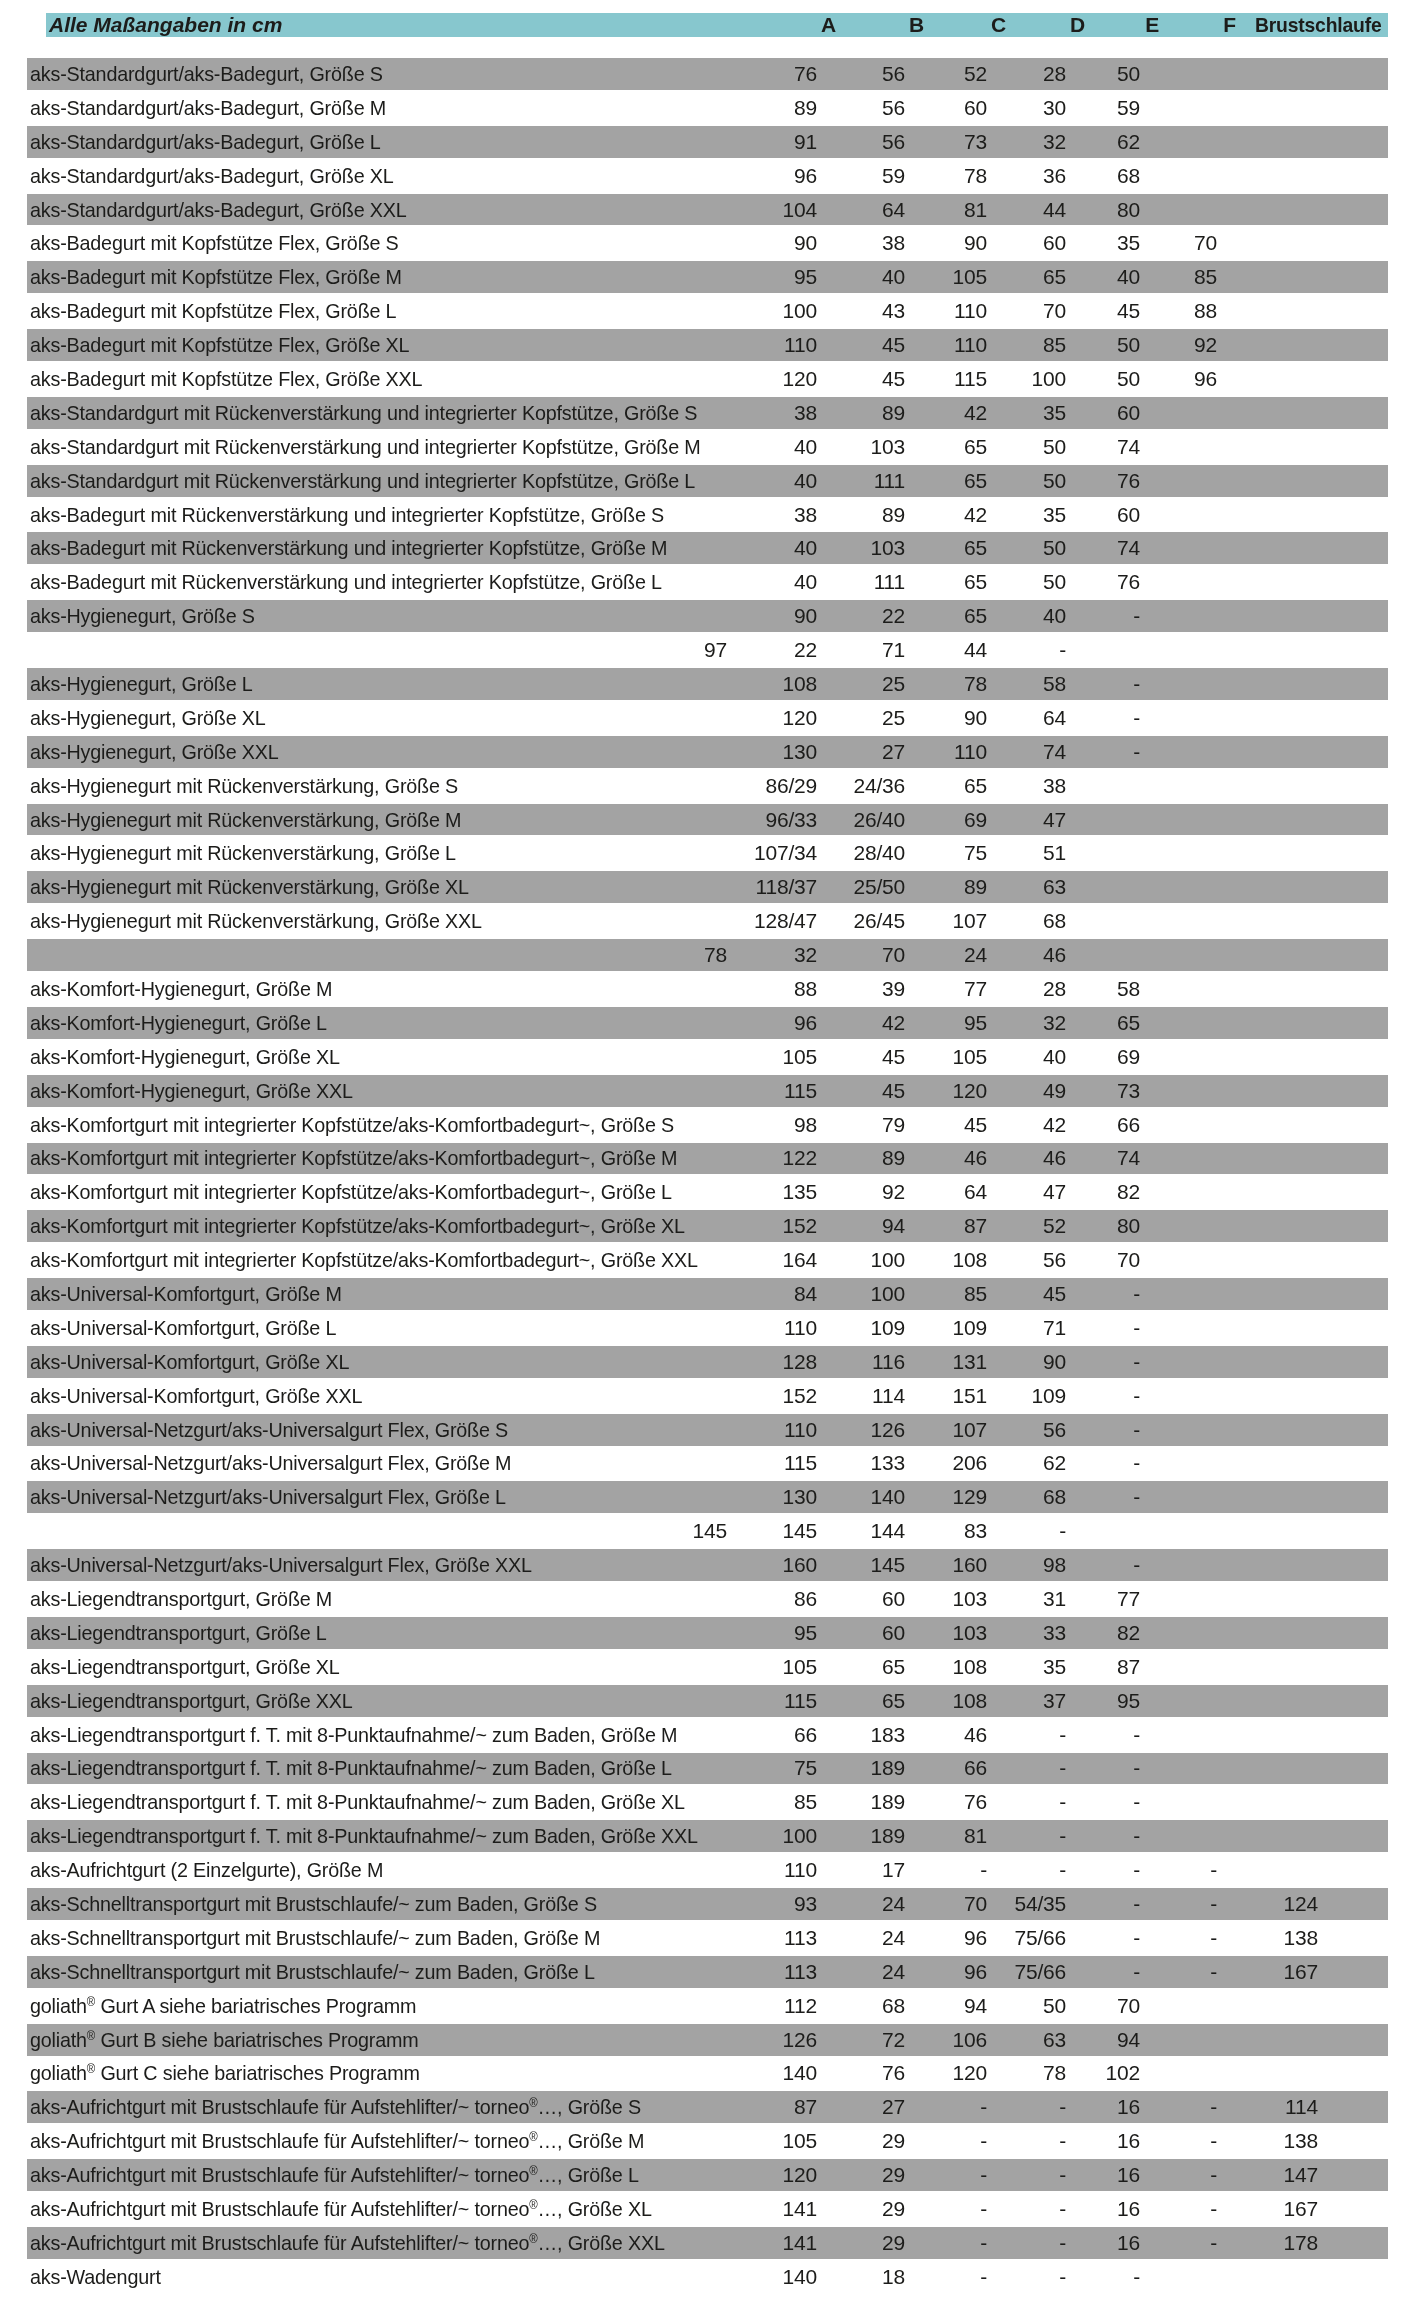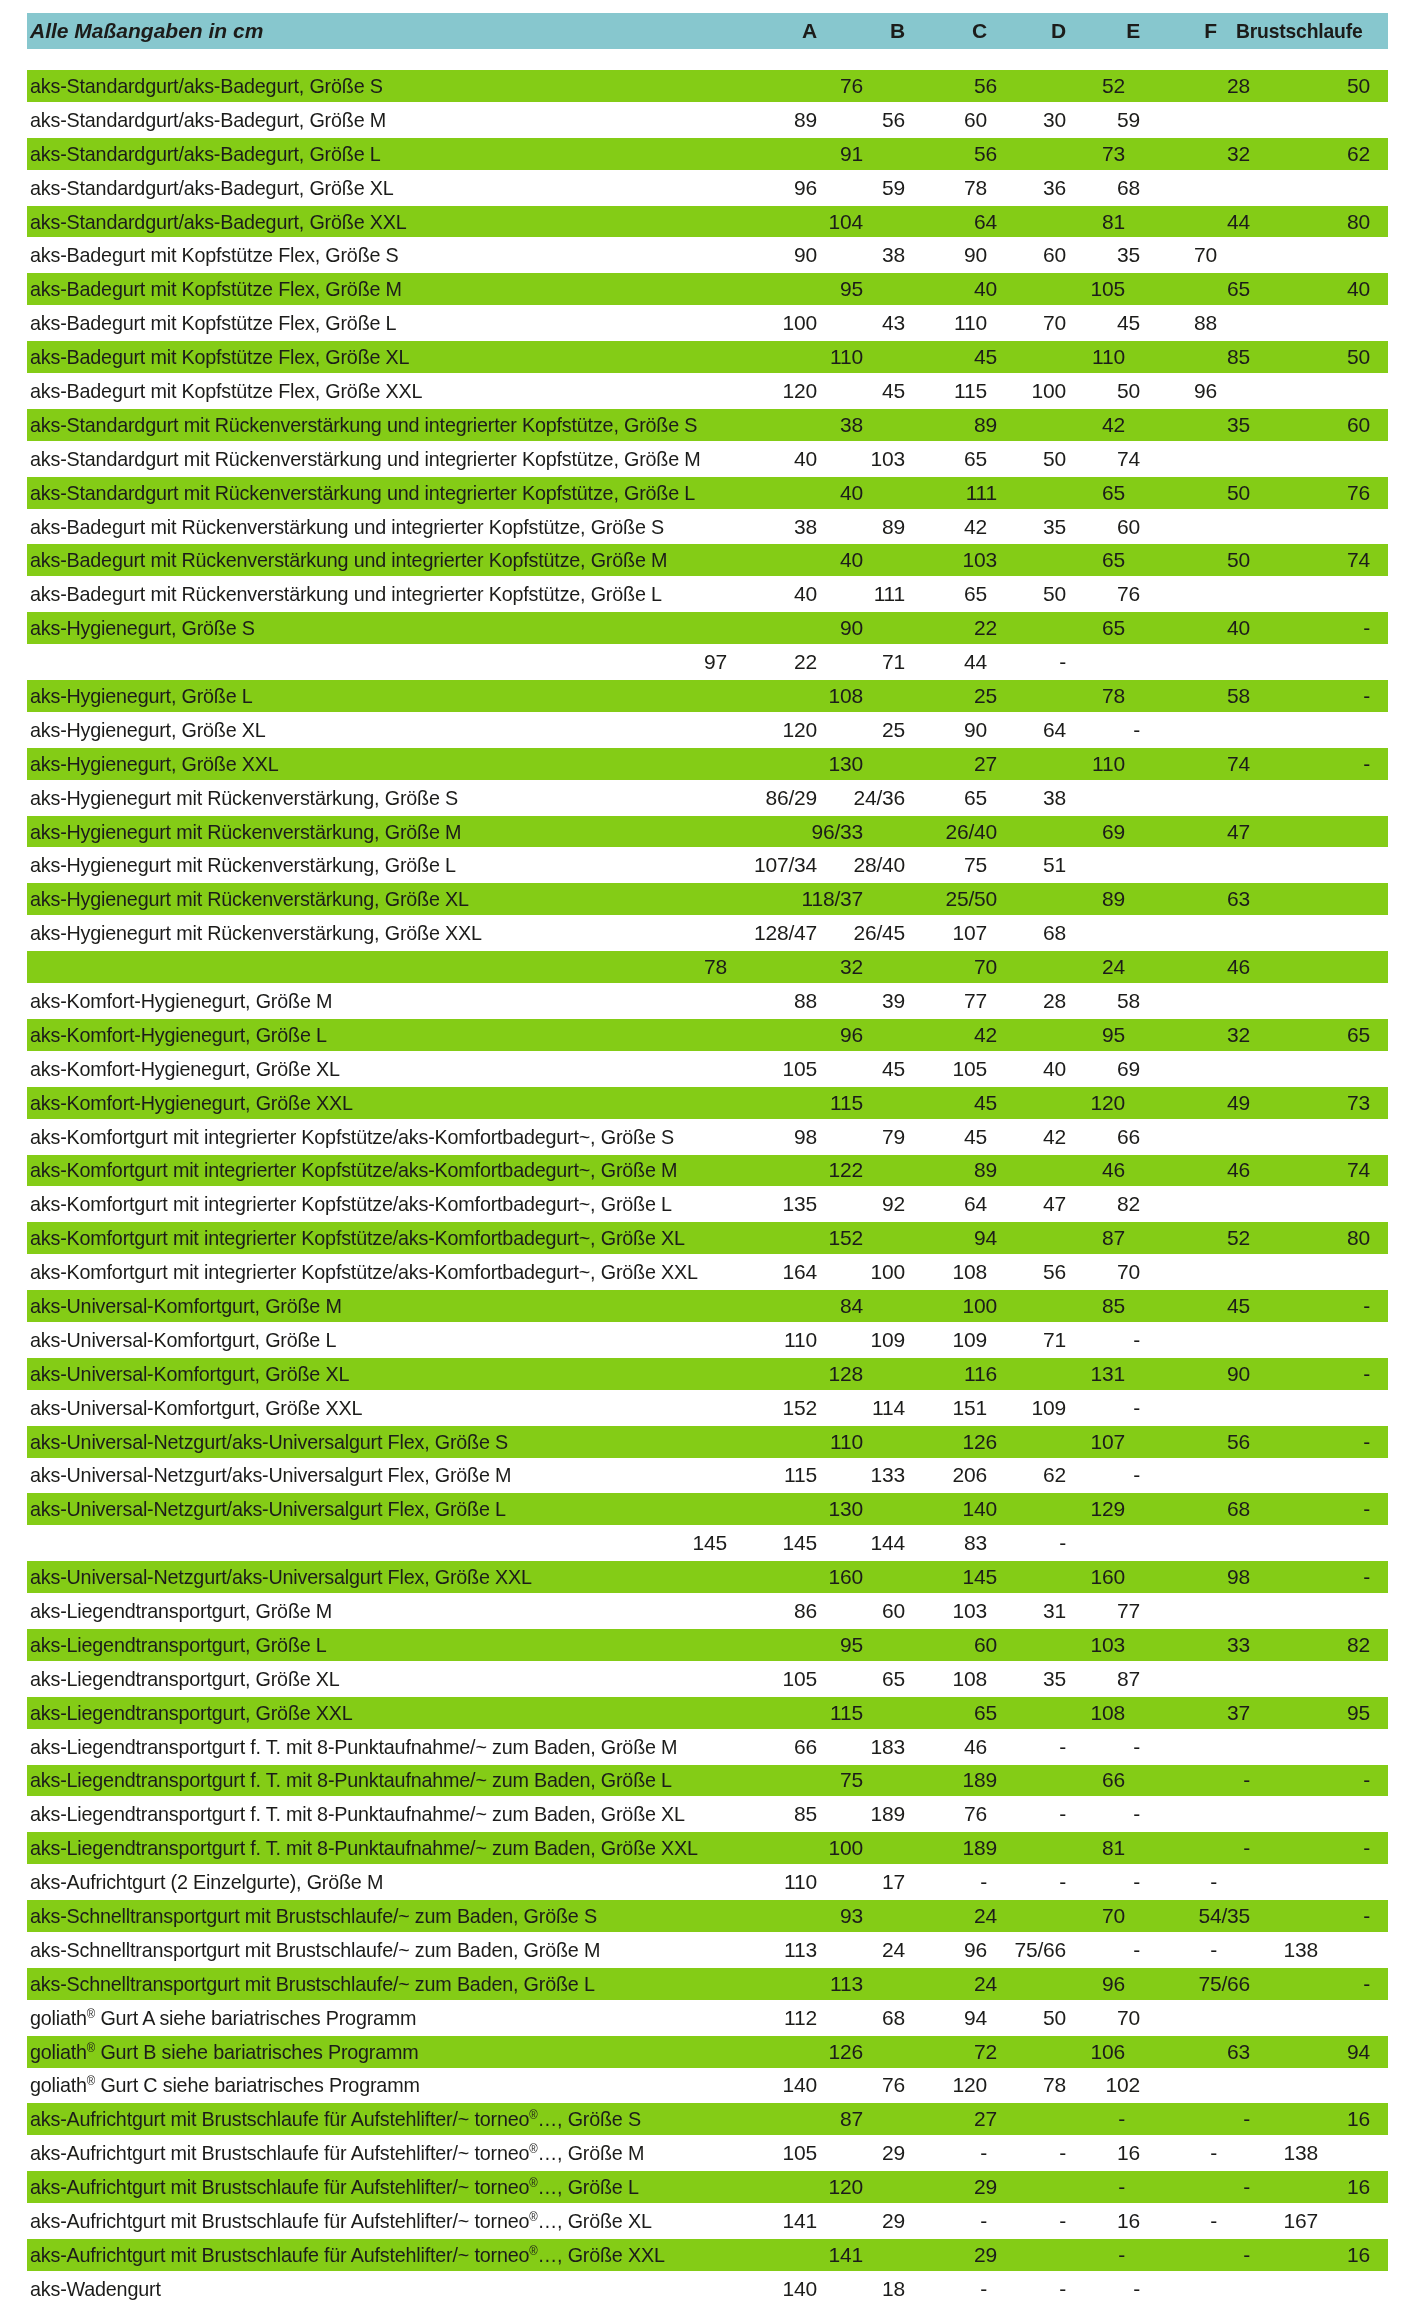--- a/index.html
+++ b/index.html
@@ -17,23 +17,24 @@
     left: 27px;
     top: 13px;
     width: 1361px;
   }
   .grid-row {
     display: grid;
     grid-template-columns: 700px 90px 88px 82px 79px 74px 77px 171px;
     align-items: center;
   }
   .header-row {
-    height: 36px;
+    height: 24px;
     background: #87c7ce;
     margin-bottom: 21px;
+    margin-left: 19px;
   }
   .header-row .title {
     font-style: italic;
     font-weight: 700;
     font-size: 21px;
     padding-left: 3px;
     white-space: nowrap;
   }
   .col-head {
     text-align: right;
@@ -47,21 +48,21 @@
     transform: scaleX(0.92);
     transform-origin: 100% 50%;
     white-space: nowrap;
   }
   .data-row {
     height: 33.9px;
     box-sizing: border-box;
     border-bottom: 2px solid #ffffff;
     background: #ffffff;
   }
-  .data-row.alt { background: #84cc16; gap: 46px; }
+  .data-row.alt { background: #a3a3a3; }
   .cell { font-size: 21px; }
   .cell.label {
     padding-left: 3px;
     white-space: nowrap;
     overflow: visible;
   }
   .label-inner {
     display: inline-block;
     transform: scaleX(0.94);
     transform-origin: 0 50%;

